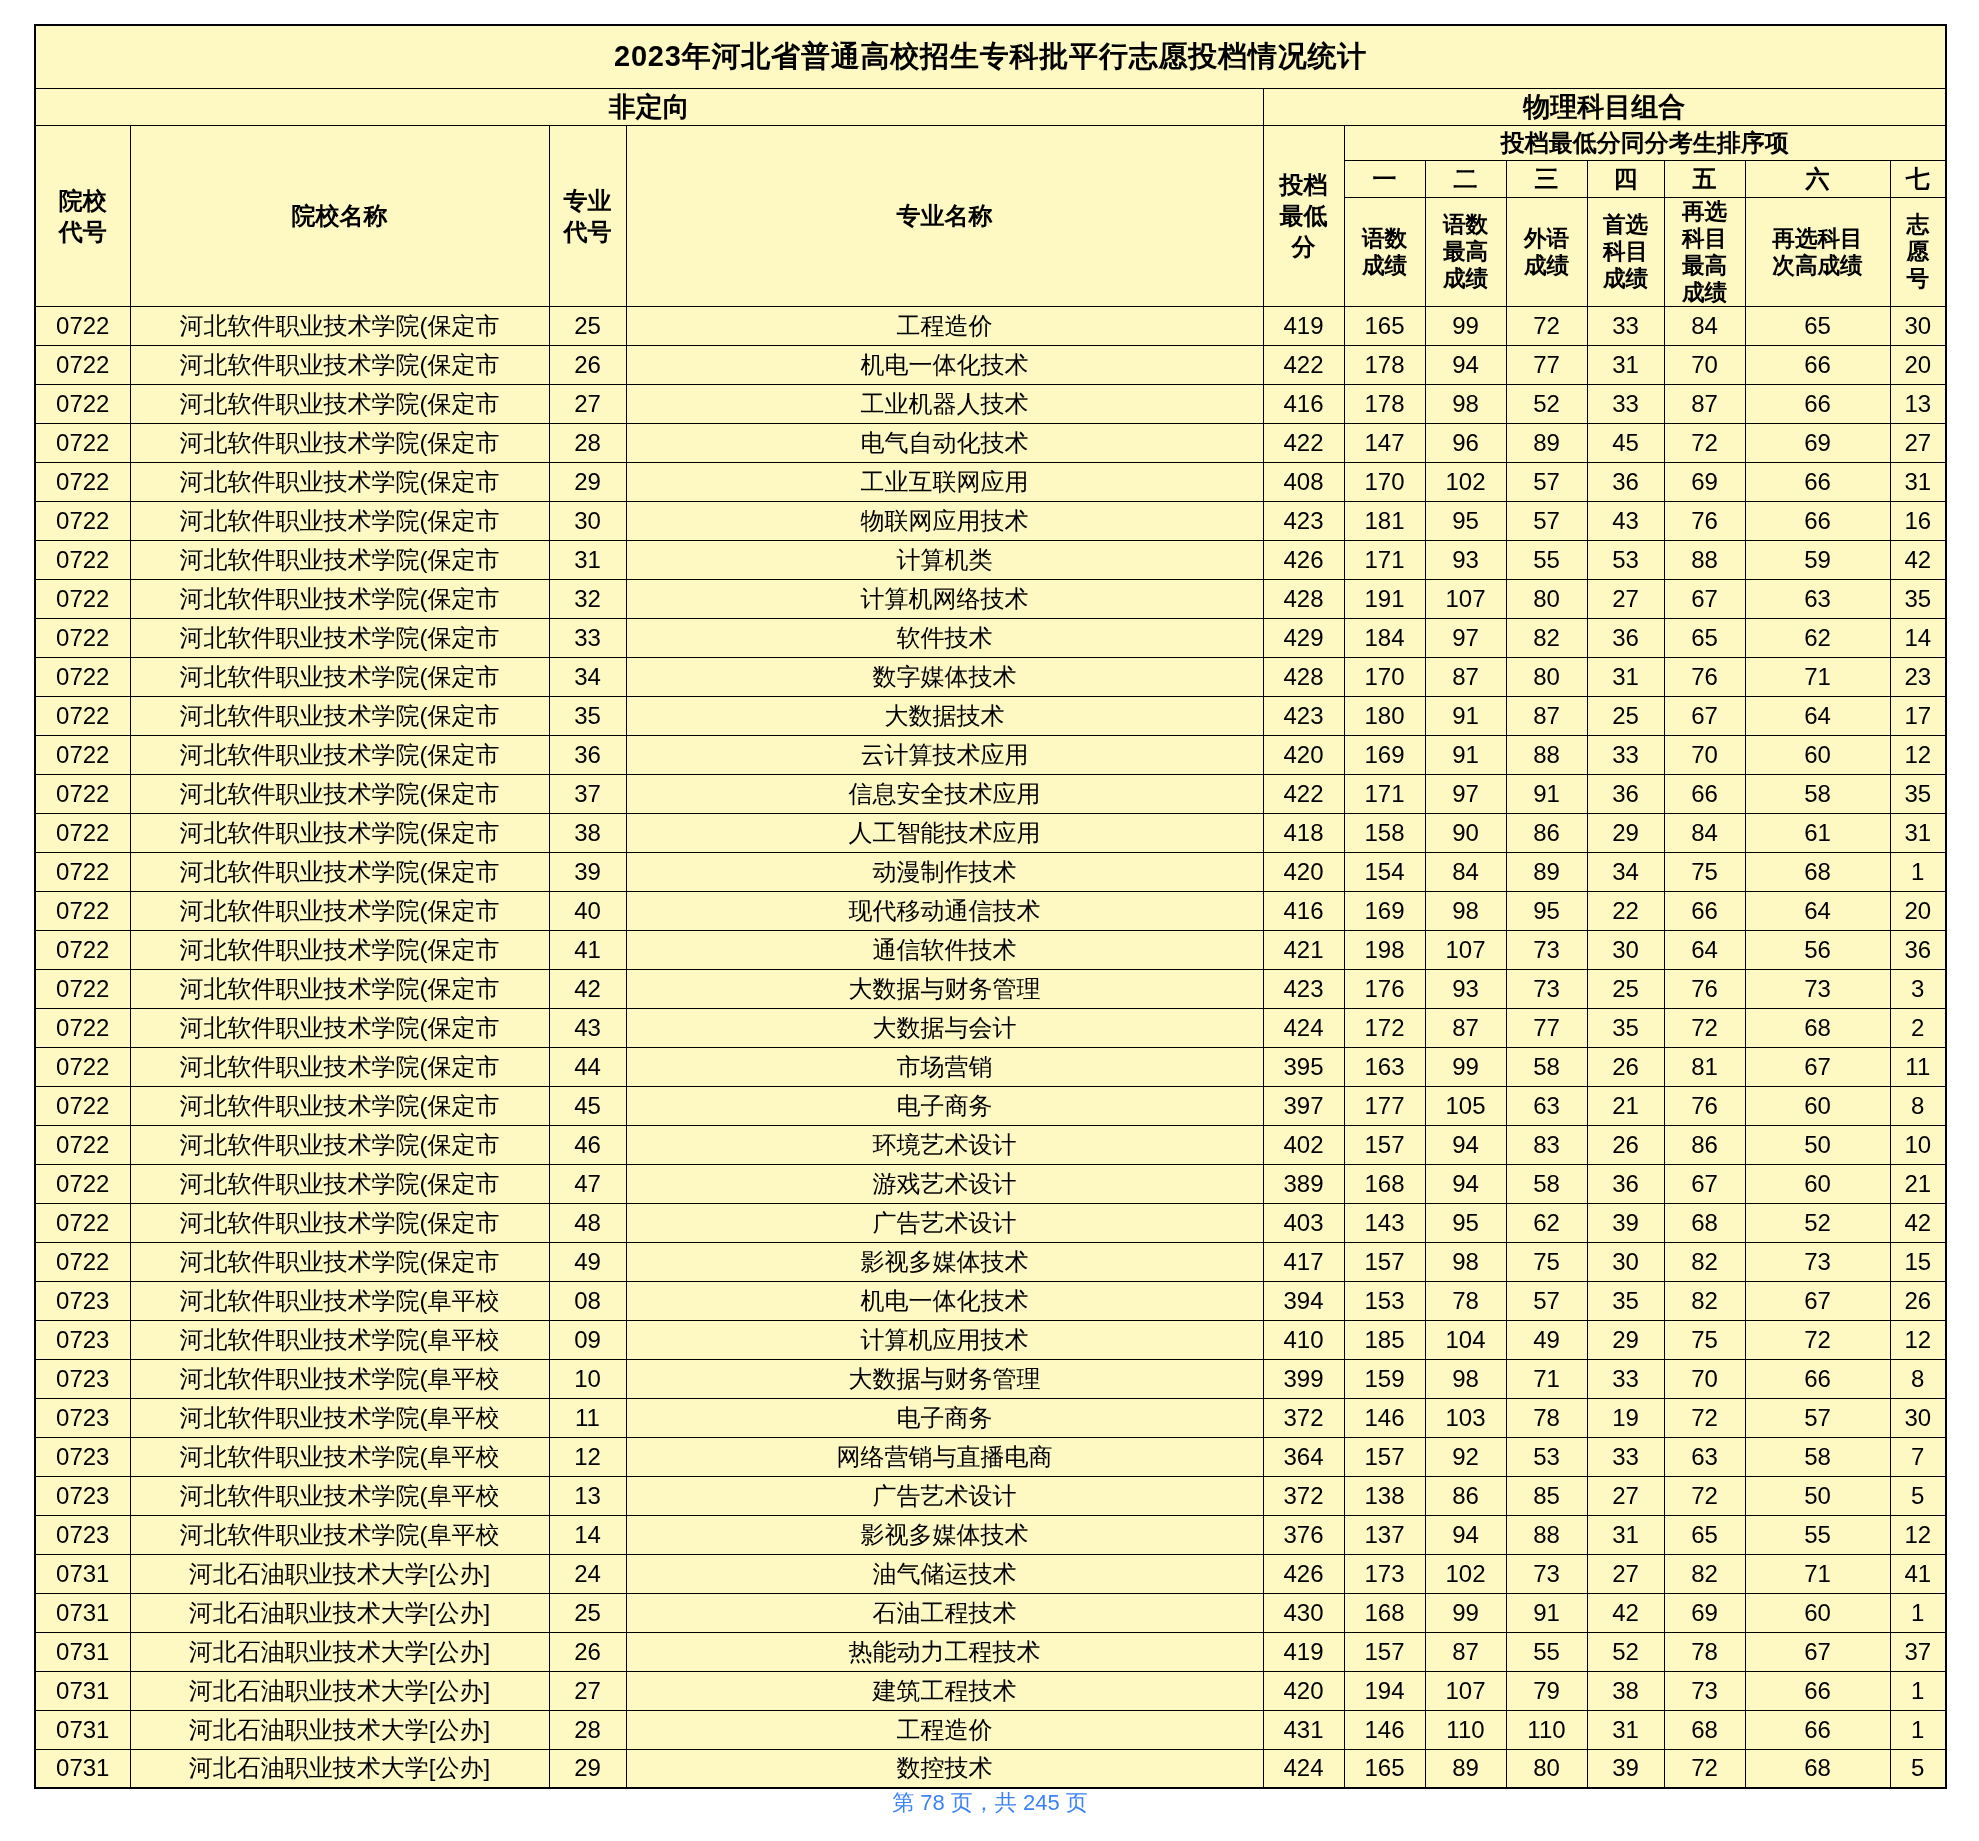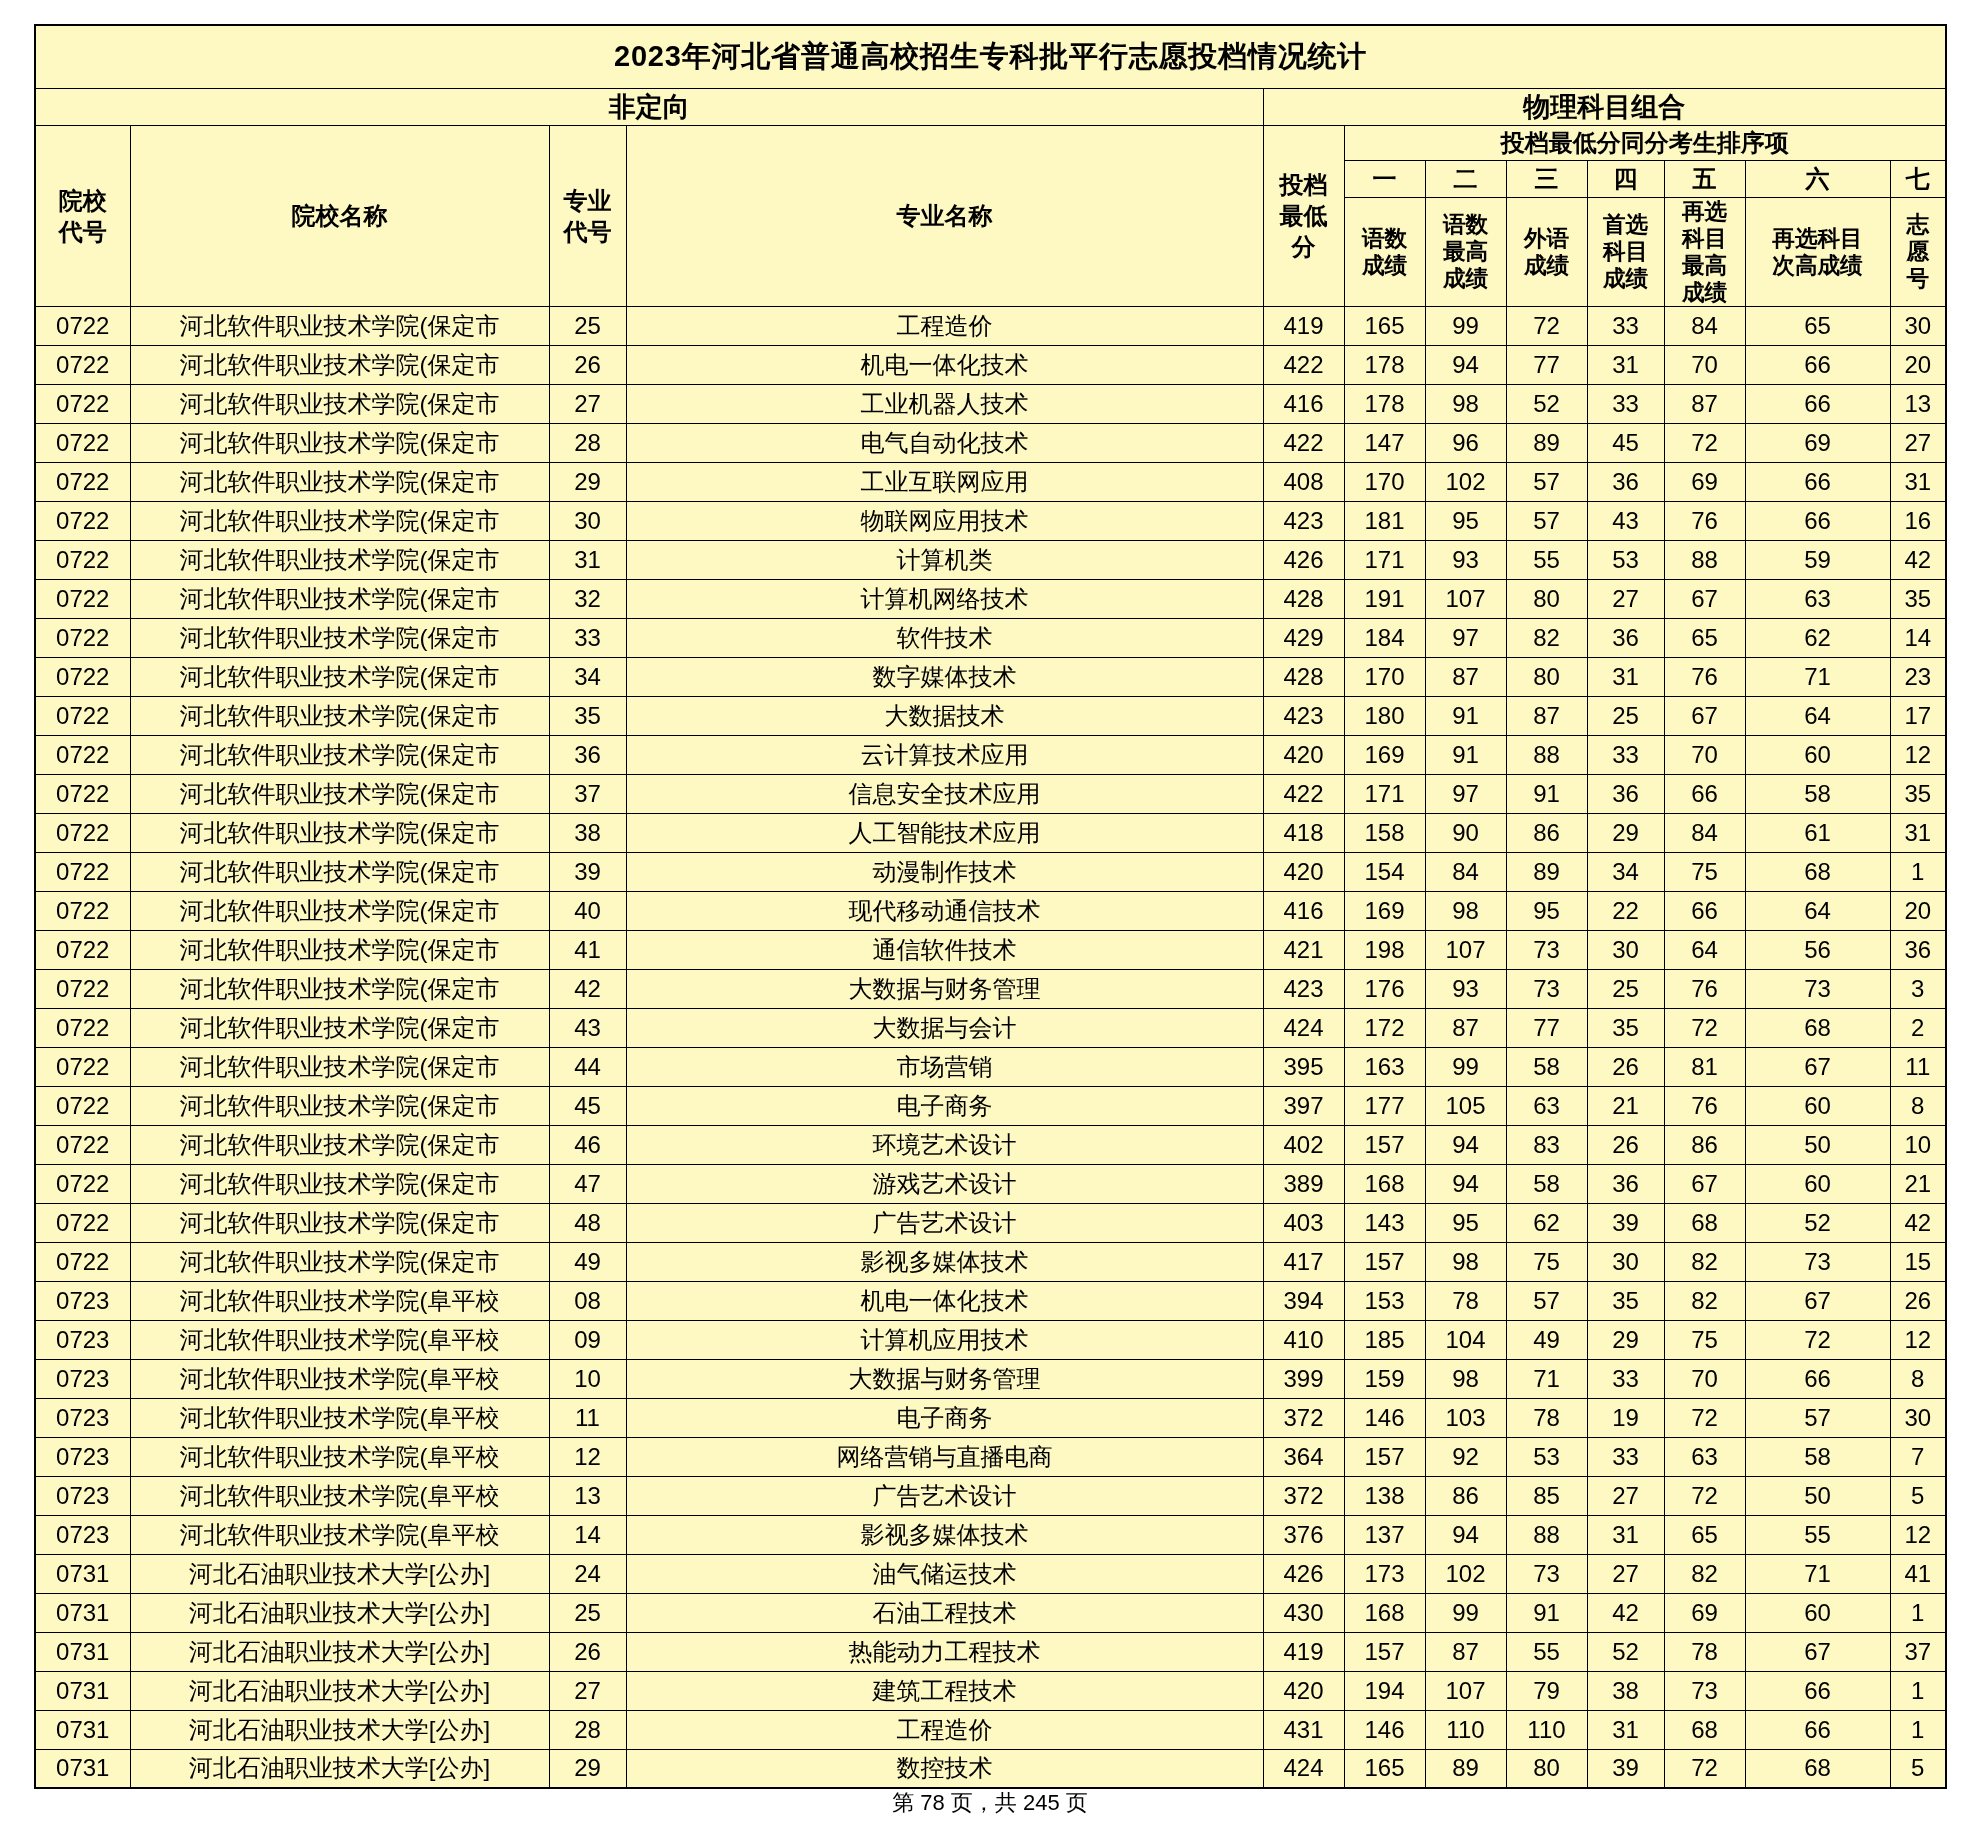--- a/index.html
+++ b/index.html
@@ -28,21 +28,21 @@
   .title-row th { height: 63px; font-size: 29px; font-weight: bold; letter-spacing: 0.8px; }
   .section-row th { height: 35px; font-size: 27px; font-weight: bold; }
   thead th { white-space: pre-line; font-weight: bold; }
   .head-main th { font-size: 24px; line-height: 31px; }
   .sort-header-cell { height: 35px; font-size: 24px; }
   .ordinal-row th { height: 37px; font-size: 24px; }
   .sublabel-row th { height: 97px; font-size: 22.6px; line-height: 27px; }
   tbody td { height: 39px; font-size: 24px; white-space: nowrap; }
   .footer {
     position: absolute; left: 0; top: 1788px; width: 1980px;
-    text-align: center; font-size: 22px; color: #000000;
+    text-align: center; font-size: 22px; color: #3b82f6;
   }
 </style>
 </head>
 <body>
 
 <div class="page">
 
   <table class="main">
     <colgroup>
       <col style="width:95px">

